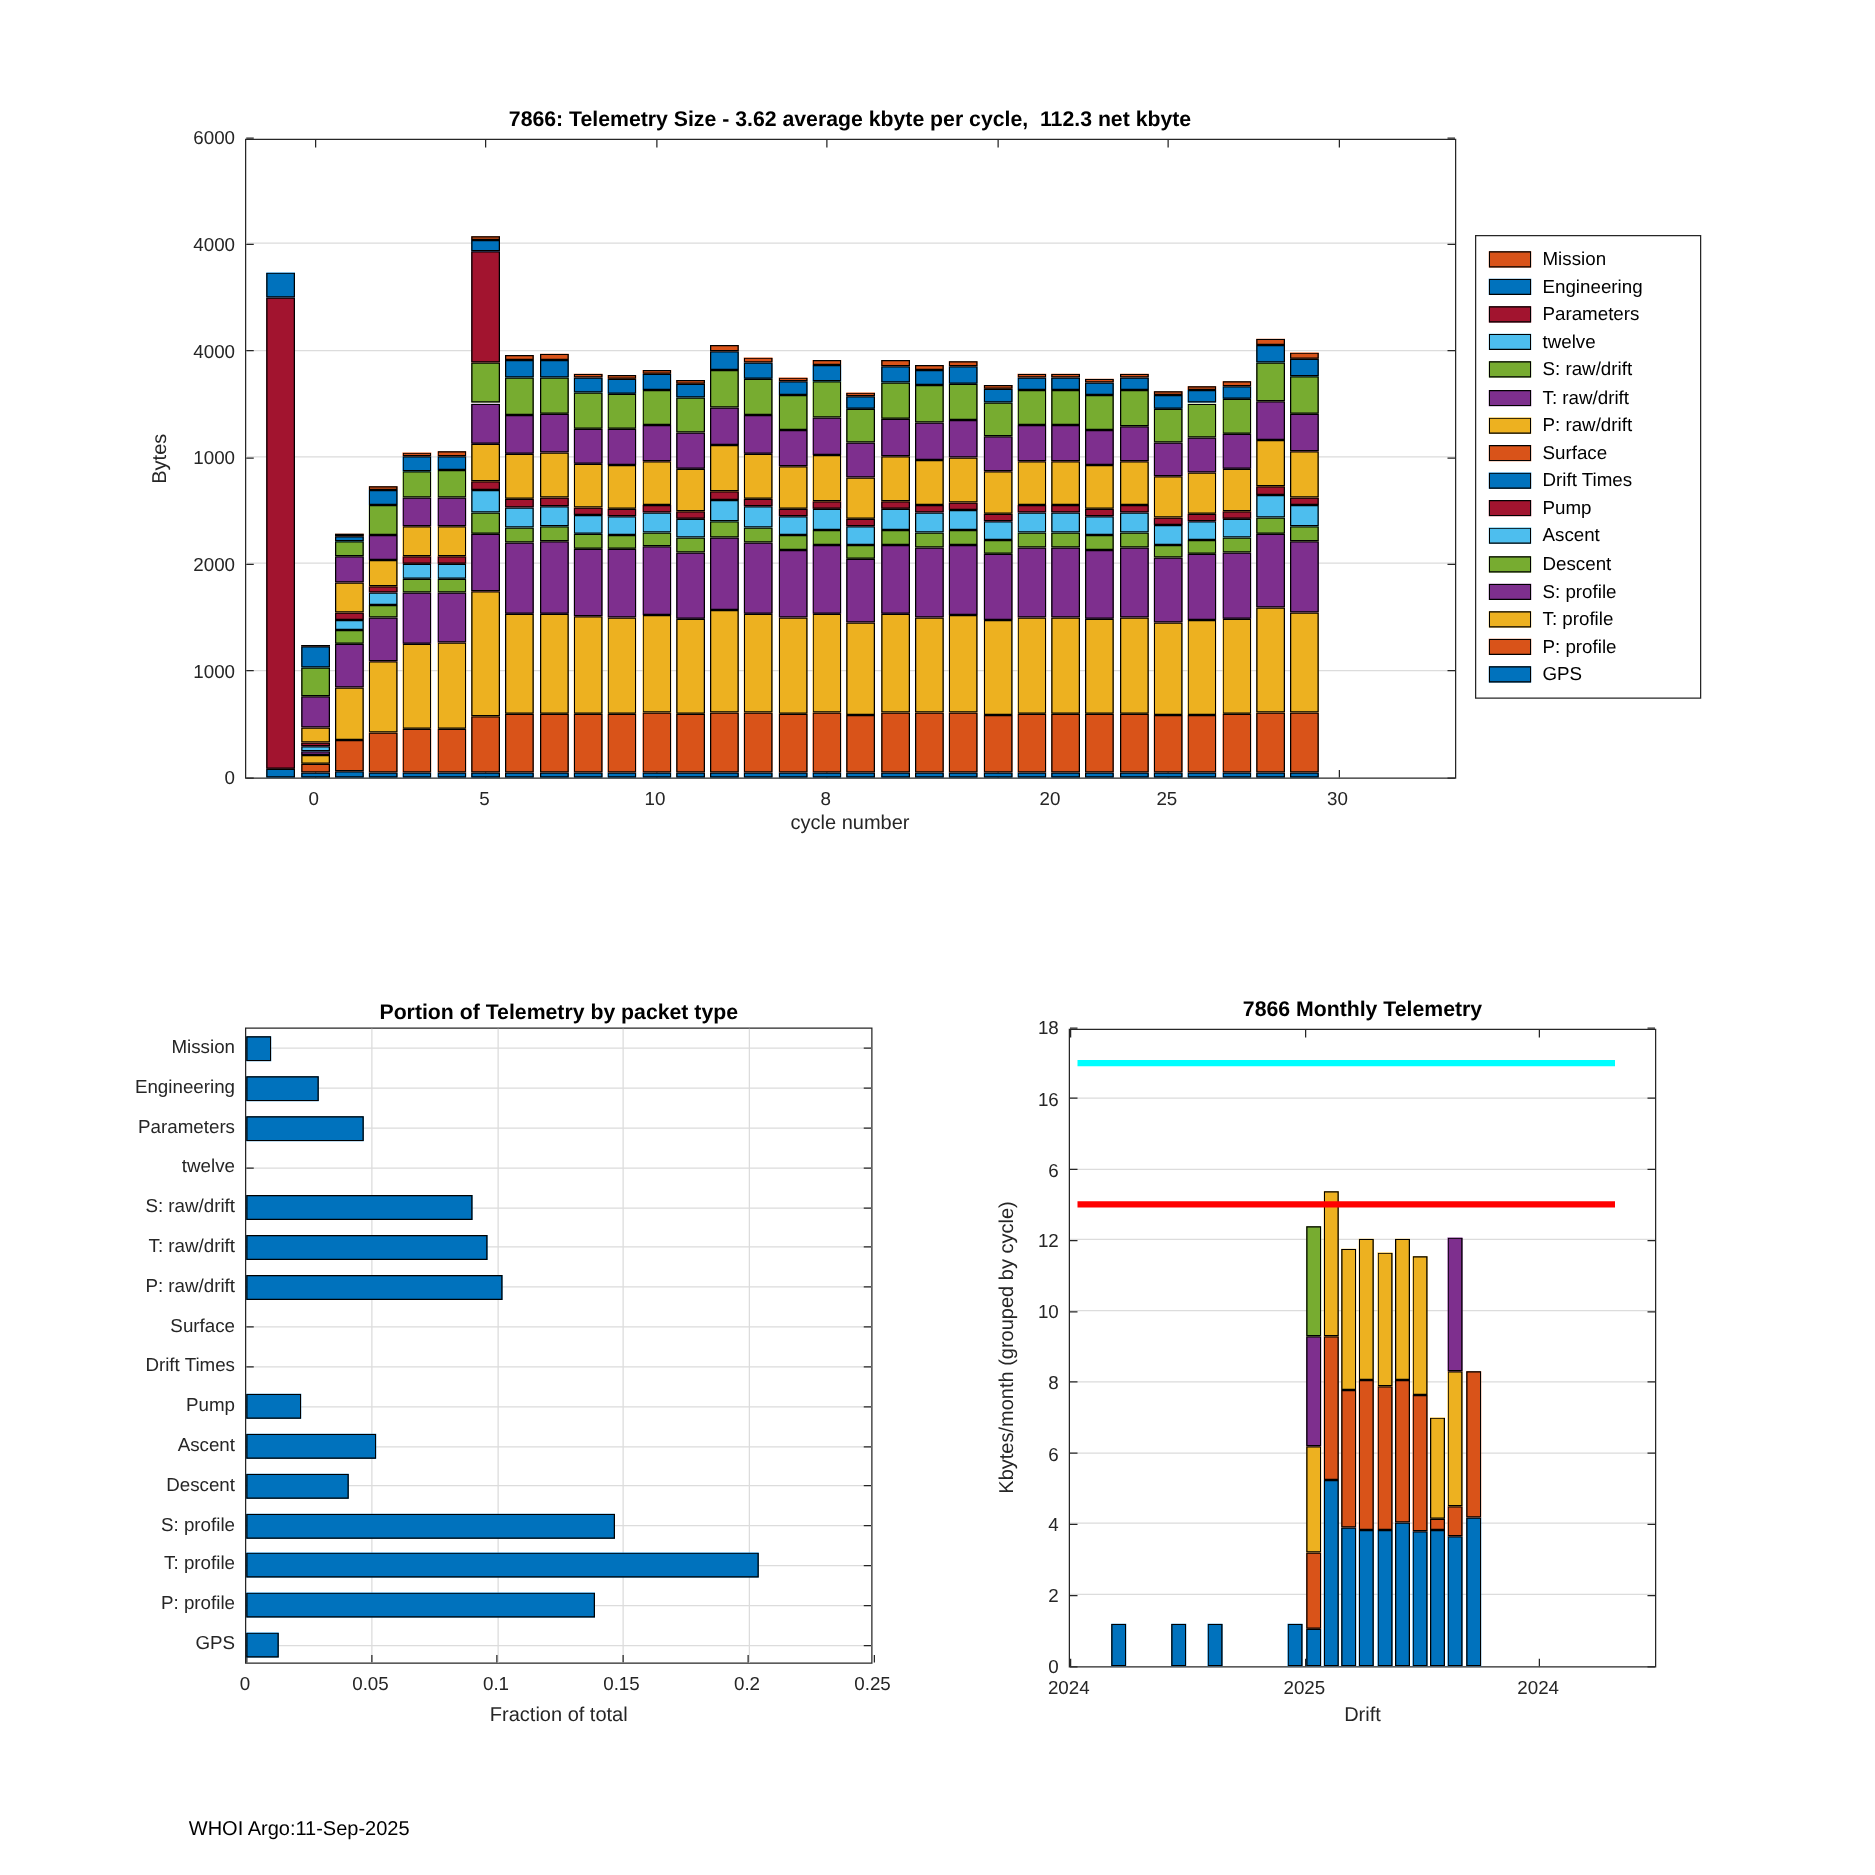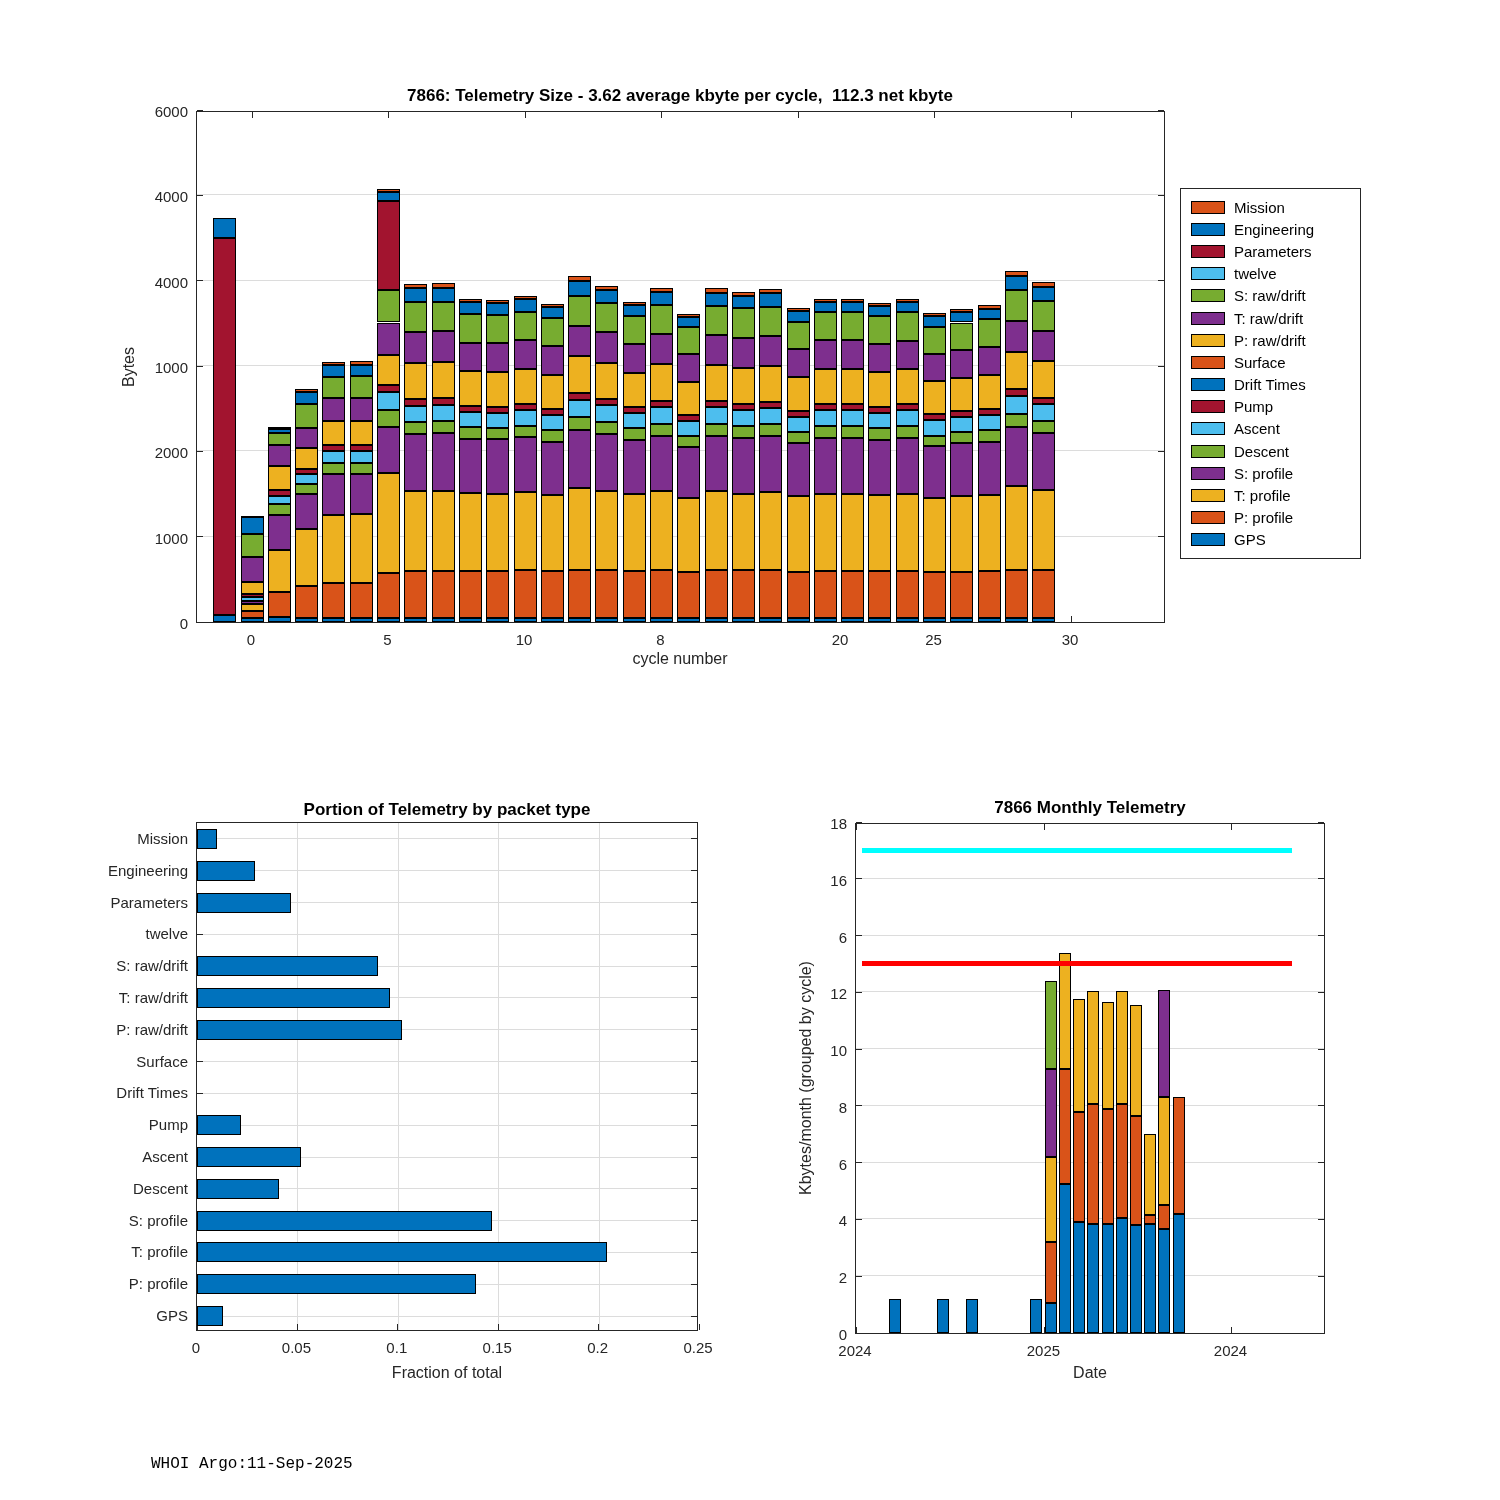--- a/index.html
+++ b/index.html
@@ -631,21 +631,21 @@
     <div class="tickmark" style="right: 0px; top: 460.781px; width: 6px; height: 1px;"></div>
     <div class="hbar" style="left: 0px; top: 451.281px; width: 279.112px; height: 20px; background: rgb(0, 114, 189);"></div>
     <div class="gridline-h" style="top: 492.594px; width: 100%;"></div>
     <div class="tickmark" style="left: 0px; top: 492.594px; width: 6px; height: 1px;"></div>
     <div class="tickmark" style="right: 0px; top: 492.594px; width: 6px; height: 1px;"></div>
     <div class="hbar" style="left: 0px; top: 483.094px; width: 26.104px; height: 20px; background: rgb(0, 114, 189);"></div>
   </div>
 
 <div class="chart-title" style="left:1090px; top:798px;">7866 Monthly Telemetry</div>
 <div class="axis-label-y" style="left:806px; top:1078px;">Kbytes/month (grouped by cycle)</div>
-<div class="axis-label" style="left:1090px; top:1364px;">Date</div>
+<div class="axis-label" style="left:1090px; top:1364px;">Drift</div>
 <div class="plot-box" id="monthly-plot" style="left:855px; top:823px; width:470px; height:511px;">
     <div class="tickmark" style="left: 0px; bottom: -0.5px; width: 6px; height: 1px;"></div>
     <div class="tickmark" style="right: 0px; bottom: -0.5px; width: 6px; height: 1px;"></div>
     <div class="gridline-h" style="bottom: 56.7778px; width: 100%;"></div>
     <div class="tickmark" style="left: 0px; bottom: 56.2778px; width: 6px; height: 1px;"></div>
     <div class="tickmark" style="right: 0px; bottom: 56.2778px; width: 6px; height: 1px;"></div>
     <div class="gridline-h" style="bottom: 113.556px; width: 100%;"></div>
     <div class="tickmark" style="left: 0px; bottom: 113.056px; width: 6px; height: 1px;"></div>
     <div class="tickmark" style="right: 0px; bottom: 113.056px; width: 6px; height: 1px;"></div>
     <div class="gridline-h" style="bottom: 170.333px; width: 100%;"></div>
@@ -735,21 +735,21 @@
       <div class="bar-seg" style="bottom: 235.628px; height: 107.878px; background: rgb(126, 47, 142);"></div>
     </div>
     <div class="bar-col" style="left: 316.655px; bottom: 0px; width: 12px; height: 511px;">
       <div class="bar-seg" style="bottom: 0px; height: 119.233px; background: rgb(0, 114, 189);"></div>
       <div class="bar-seg" style="bottom: 119.233px; height: 116.394px; background: rgb(217, 83, 25);"></div>
     </div>
     <div class="ref-line" style="left: 6px; right: 32px; height: 5px; bottom: 480.111px; background: rgb(0, 255, 255);"></div>
     <div class="ref-line" style="left: 6px; right: 32px; height: 5px; bottom: 366.556px; background: rgb(255, 0, 0);"></div>
   </div>
 
-<div id="footer" style="left:151px; top:1455px;font-family:Liberation Mono, monospace;">WHOI Argo:11-Sep-2025</div>
+<div id="footer" style="left:151px; top:1455px;">WHOI Argo:11-Sep-2025</div>
 
 <div class="tick-label-y" style="left: 146px; width: 42px; top: 623px;">0</div>
 <div class="tick-label-y" style="left: 146px; width: 42px; top: 537.667px;">1000</div>
 <div class="tick-label-y" style="left: 146px; width: 42px; top: 452.333px;">2000</div>
 <div class="tick-label-y" style="left: 146px; width: 42px; top: 367px;">1000</div>
 <div class="tick-label-y" style="left: 146px; width: 42px; top: 281.667px;">4000</div>
 <div class="tick-label-y" style="left: 146px; width: 42px; top: 196.333px;">4000</div>
 <div class="tick-label-y" style="left: 146px; width: 42px; top: 111px;">6000</div>
 <div class="tick-label-x" style="left: 251px; top: 631px;">0</div>
 <div class="tick-label-x" style="left: 387.5px; top: 631px;">5</div>

